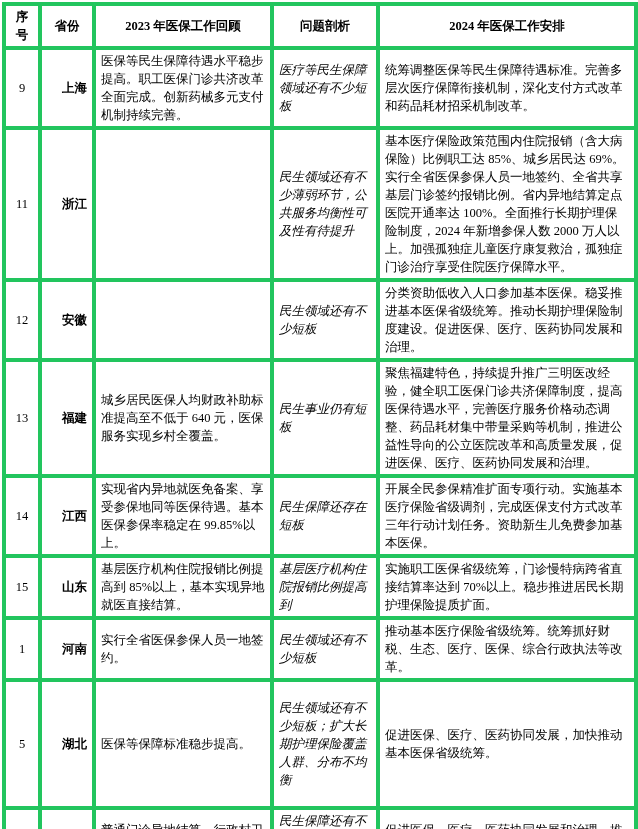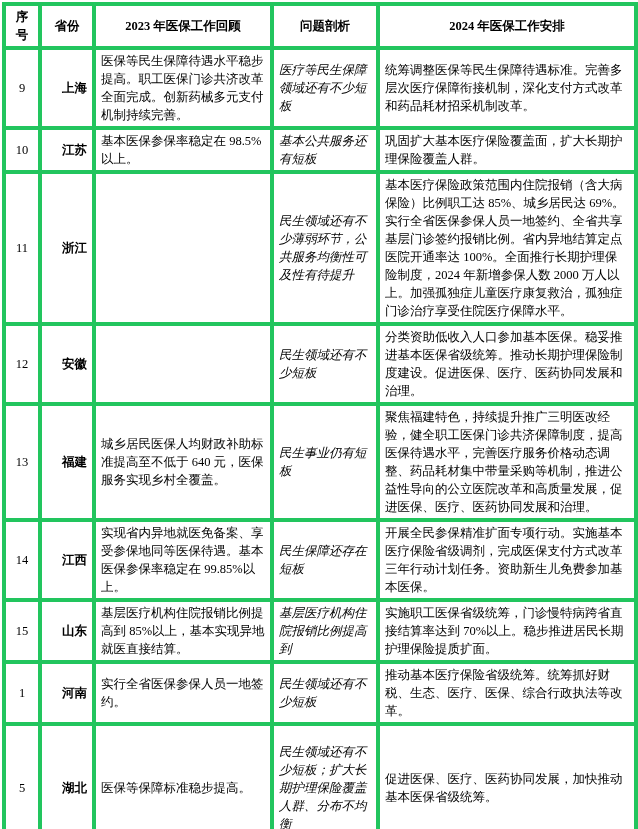--- a/index.html
+++ b/index.html
@@ -88,27 +88,20 @@
     </tr>
   </thead>
   <tbody>
     <tr class="r9">
       <td class="no">9</td>
       <td class="prov">上海</td>
       <td class="rev">医保等民生保障待遇水平稳步提高。职工医保门诊共济改革全面完成。创新药械多元支付机制持续完善。</td>
       <td class="prob">医疗等民生保障领域还有不少短板</td>
       <td class="plan">统筹调整医保等民生保障待遇标准。完善多层次医疗保障衔接机制，深化支付方式改革和药品耗材招采机制改革。</td>
     </tr>
-    <tr class="r10">
-      <td class="no">10</td>
-      <td class="prov">江苏</td>
-      <td class="rev">基本医保参保率稳定在 98.5%以上。</td>
-      <td class="prob">基本公共服务还有短板</td>
-      <td class="plan">巩固扩大基本医疗保险覆盖面，扩大长期护理保险覆盖人群。</td>
-    </tr>
     <tr class="r11">
       <td class="no">11</td>
       <td class="prov">浙江</td>
       <td class="rev"></td>
       <td class="prob">民生领域还有不少薄弱环节，公共服务均衡性可及性有待提升</td>
       <td class="plan">基本医疗保险政策范围内住院报销（含大病保险）比例职工达 85%、城乡居民达 69%。实行全省医保参保人员一地签约、全省共享基层门诊签约报销比例。省内异地结算定点医院开通率达 100%。全面推行长期护理保险制度，2024 年新增参保人数 2000 万人以上。加强孤独症儿童医疗康复救治，孤独症门诊治疗享受住院医疗保障水平。</td>
     </tr>
     <tr class="r12">
       <td class="no">12</td>
       <td class="prov">安徽</td>

